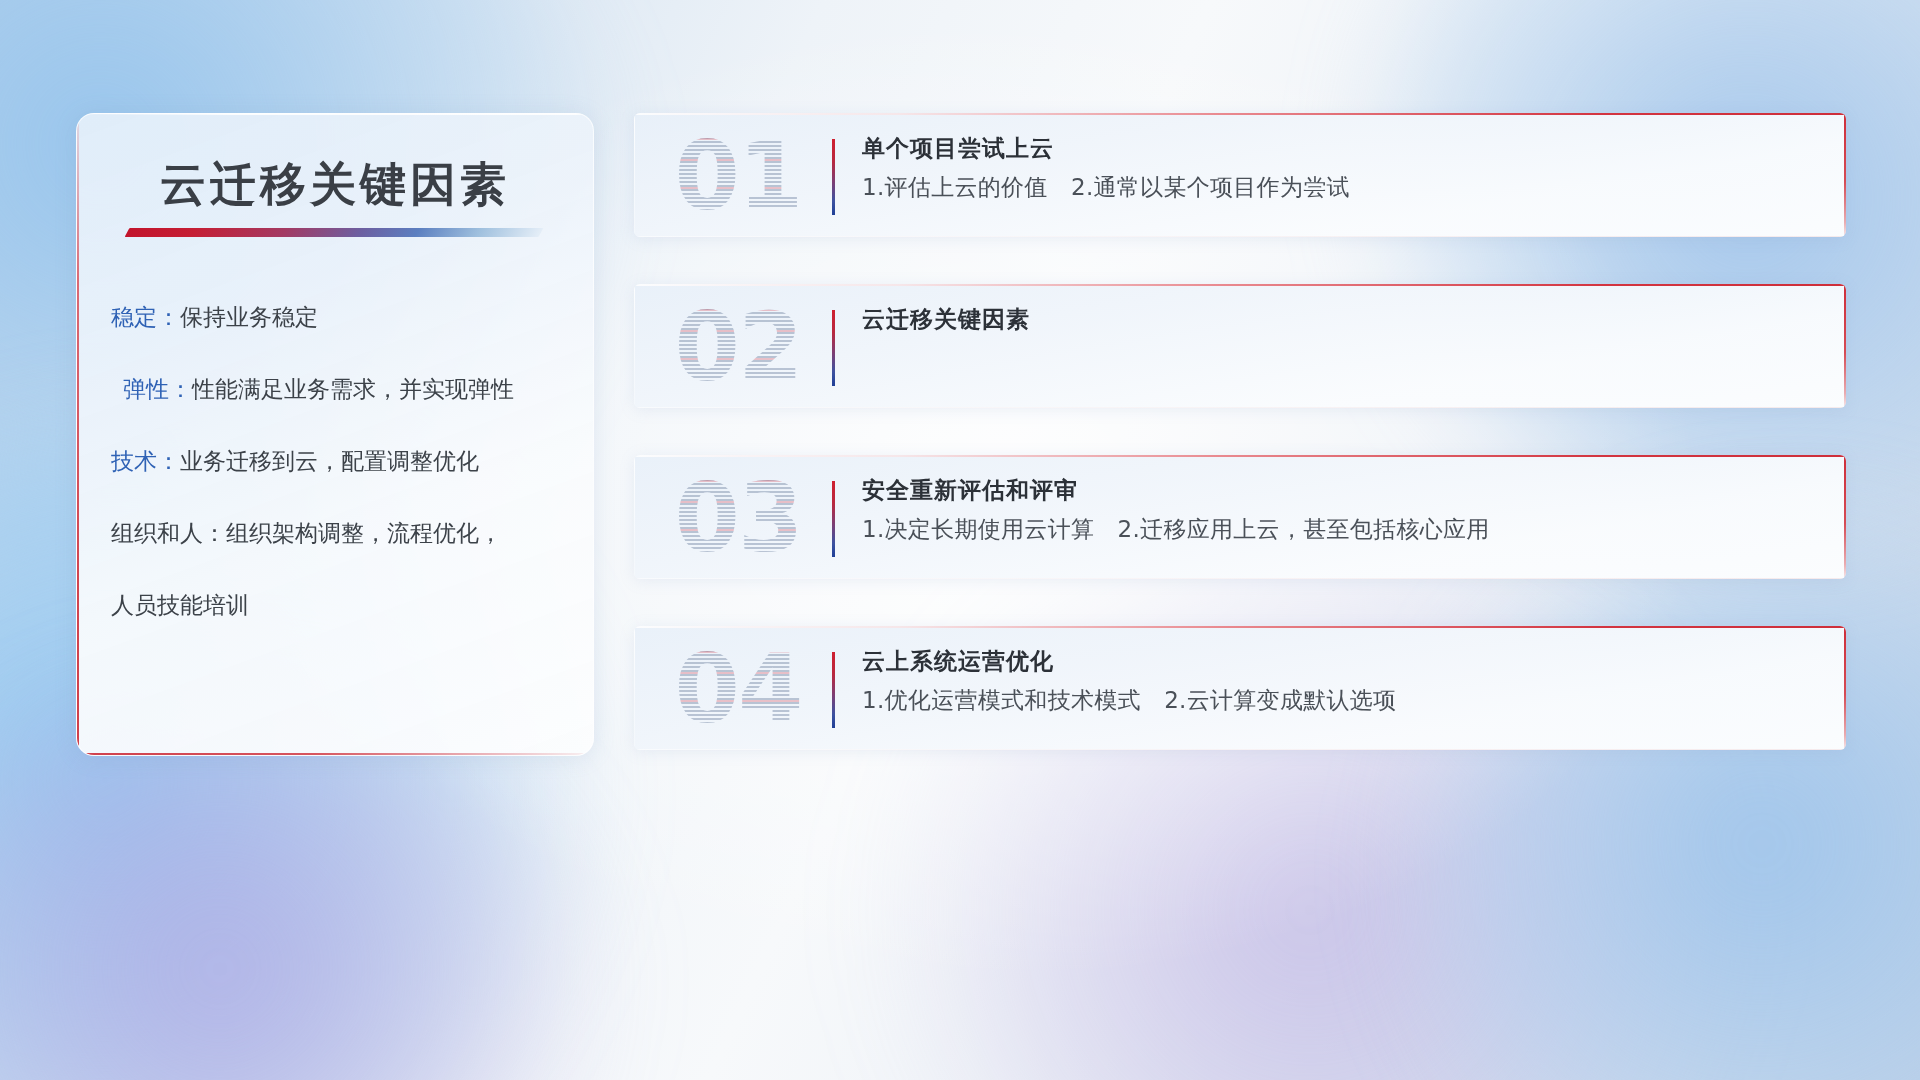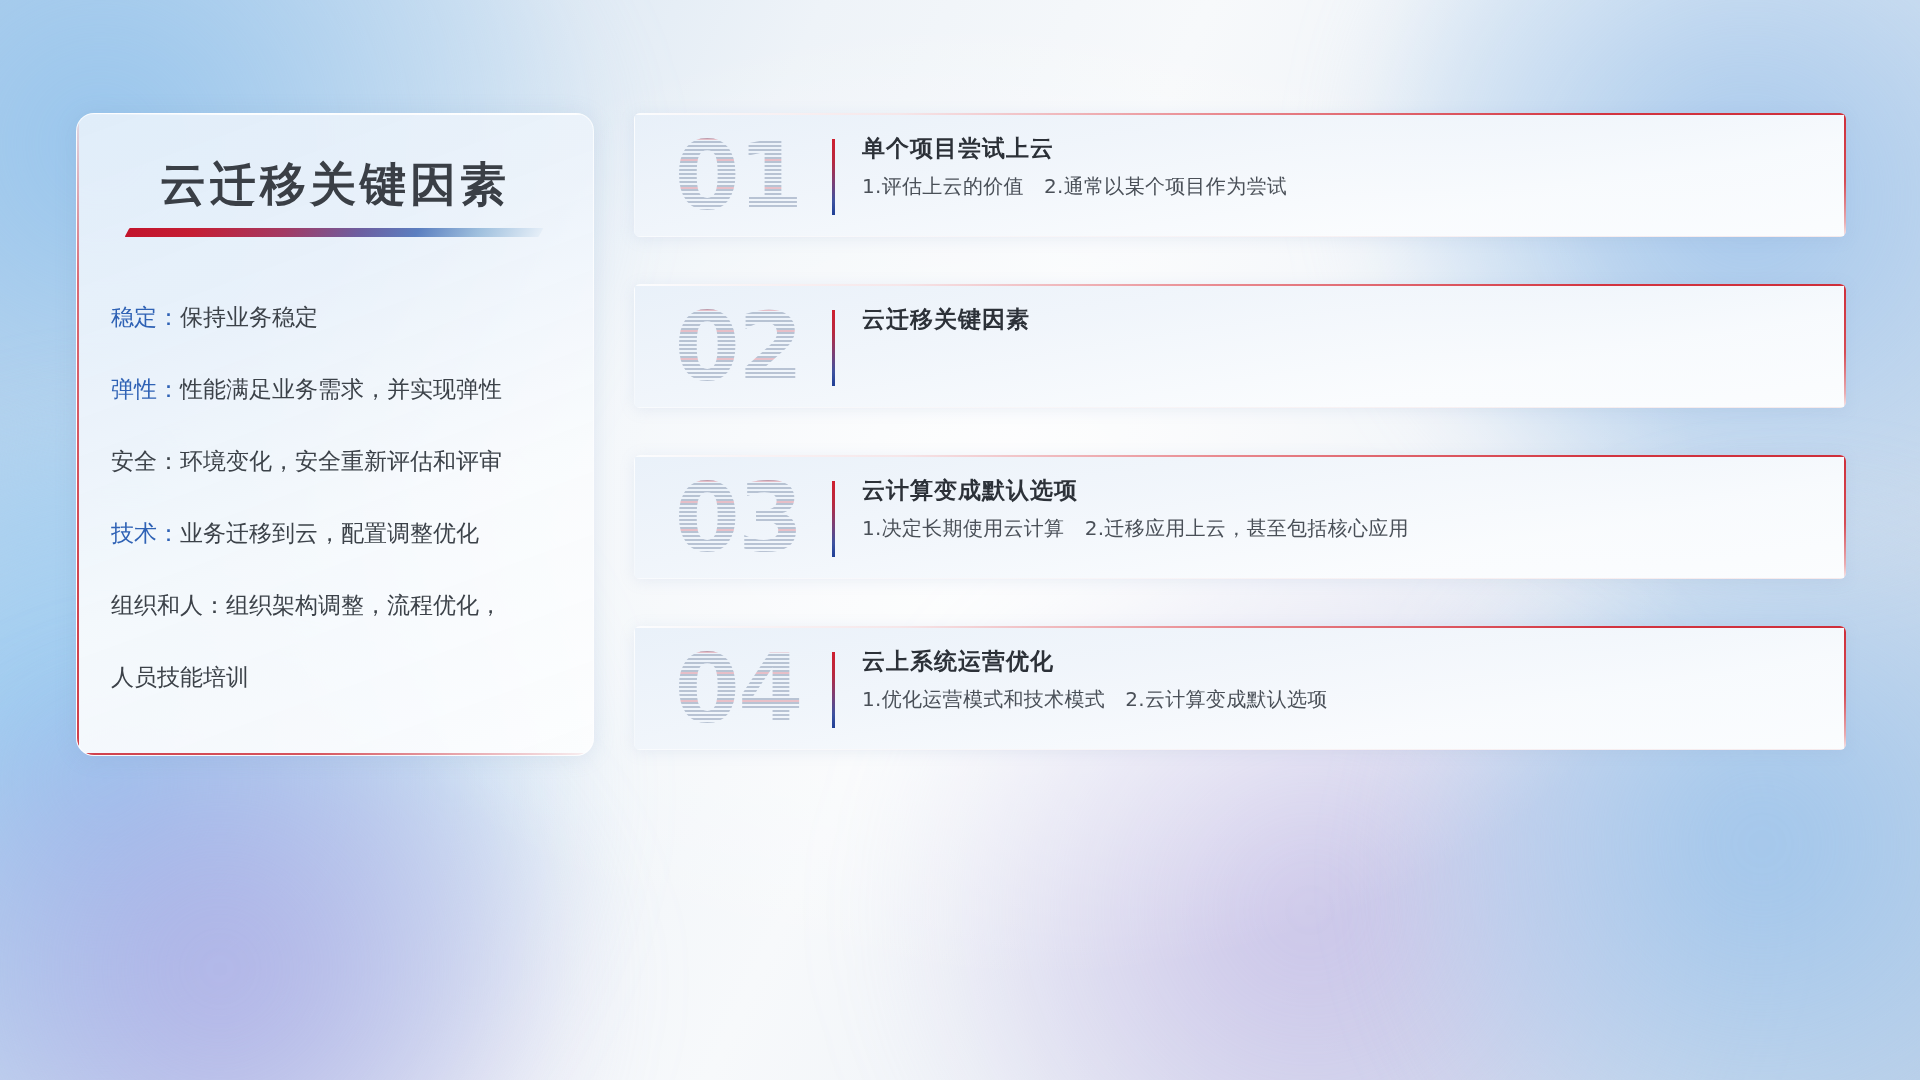--- a/index.html
+++ b/index.html
@@ -110,21 +110,21 @@
   .accent-bar{
     position:absolute;left:198px;top:26px;width:3px;height:76px;
     background:linear-gradient(180deg,#cf1f2f 0%,#b8283f 30%,#7a3f76 58%,#3d52a0 82%,#1f3f96 100%);
   }
   .card-body{position:absolute;left:228px;right:30px;top:22px;}
   .card-title{
     font-size:23px;line-height:1.15;font-weight:700;color:#2c3138;letter-spacing:1px;
     font-family:"DejaVu Sans","Liberation Sans",sans-serif;white-space:nowrap;
   }
   .card-desc{
-    margin-top:13px;font-size:20px;line-height:1.2;color:#4a5058;letter-spacing:.3px;
+    margin-top:13px;font-size:23px;line-height:1.2;color:#4a5058;letter-spacing:.3px;
     font-family:"DejaVu Sans","Liberation Sans",sans-serif;white-space:nowrap;
   }
 </style>
 </head>
 <body>
 
 <div id="bg">
   <div class="bgbase"></div>
   <div class="blobA"></div>
   <div class="blobB"></div>
@@ -137,22 +137,21 @@
 
 <div id="left-panel">
   <div class="edge-t"></div>
   <div class="edge-l"></div>
   <div class="edge-b"></div>
   <div class="panel-inner">
     <div id="panel-title">云迁移关键因素</div>
     <div id="title-underline"></div>
     <div id="factor-list">
         <div class="factor-row"><span class="f-label" style="color: rgb(47, 98, 181);">稳定：</span><span class="f-text">保持业务稳定</span></div>
-        <div class="factor-row"><span class="f-label" style="color: rgb(47, 98, 181);">弹性：</span><span class="f-text">性能满足业务需求，并实现弹性</span></div>
-        <div class="factor-row"><span class="f-label" style="color: rgb(60, 66, 73);">安全：</span><span class="f-text">环境变化，安全重新评估和评审</span></div>
+        <div class="factor-row"><span class="f-label" style="color: rgb(47, 98, 181); margin-left: 12px;">弹性：</span><span class="f-text">性能满足业务需求，并实现弹性</span></div>
         <div class="factor-row"><span class="f-label" style="color: rgb(47, 98, 181);">技术：</span><span class="f-text">业务迁移到云，配置调整优化</span></div>
         <div class="factor-row"><span class="f-label" style="color: rgb(60, 66, 73);">组织和人：</span><span class="f-text">组织架构调整，流程优化，</span></div>
         <div class="factor-row"><span class="f-label" style="color: rgb(60, 66, 73);"></span><span class="f-text">人员技能培训</span></div>
       </div>
   </div>
 </div>
 
 <div id="cards">
     <div class="card">
       <div class="c-top"></div>
@@ -181,21 +180,21 @@
     </div>
     <div class="card">
       <div class="c-top"></div>
       <div class="c-right"></div>
       <div class="c-left"></div>
       <div class="c-bottom"></div>
       <div class="ghost-num">03</div>
       <div class="ghost-num-tint">03</div>
       <div class="accent-bar"></div>
       <div class="card-body">
-        <div class="card-title">云计算变成默认选项</div>
+        <div class="card-title">安全重新评估和评审</div>
         <div class="card-desc">1.决定长期使用云计算　2.迁移应用上云，甚至包括核心应用</div>
       </div>
     </div>
     <div class="card">
       <div class="c-top"></div>
       <div class="c-right"></div>
       <div class="c-left"></div>
       <div class="c-bottom"></div>
       <div class="ghost-num">04</div>
       <div class="ghost-num-tint">04</div>

